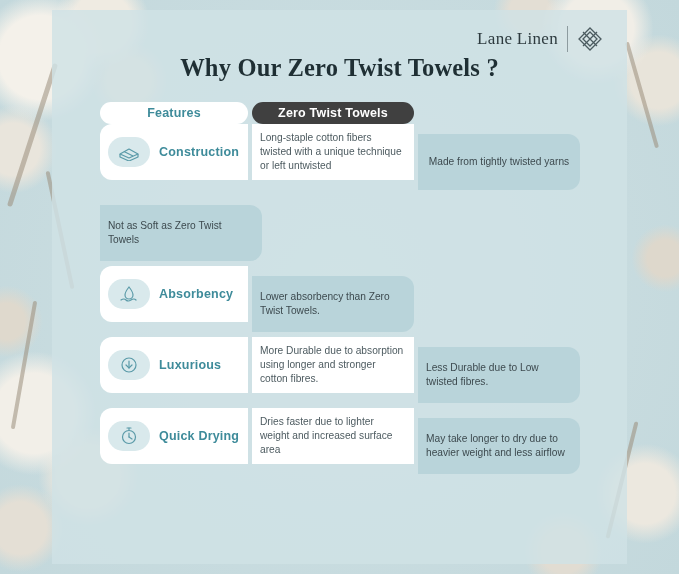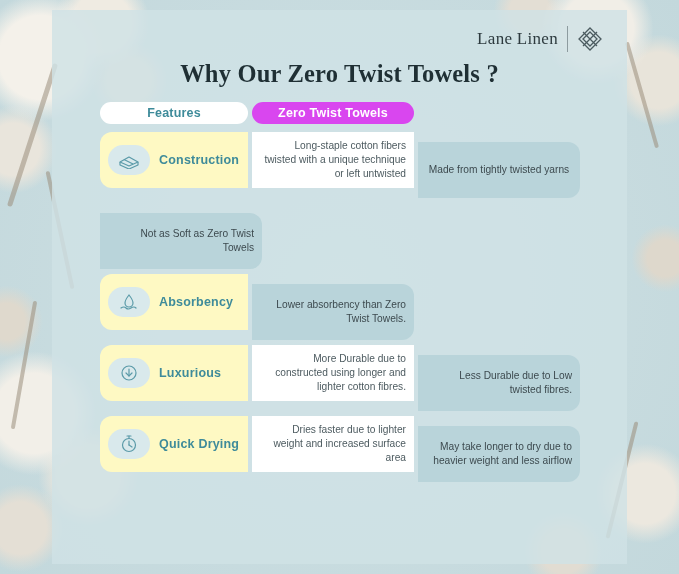--- a/index.html
+++ b/index.html
@@ -86,42 +86,42 @@
     background: #6d7c80;
     opacity: .7;
   }
   .brand-mark svg { display: block; }
 
   
   .title {
     position: absolute;
     left: 0;
     right: 0;
-    top: 50px;
+    top: 44px;
     text-align: center;
     font-family: "Liberation Serif", serif;
     font-weight: bold;
     font-size: 24.5px;
     color: #1f2f34;
     letter-spacing: .2px;
   }
 
   
   .table {
     position: absolute;
     left: 48px;
     top: 92px;
     width: 480px;
   }
   .row {
     display: flex;
     gap: 4px;
     margin-bottom: 5px;
   }
-  .head-row { margin-bottom: 8px; }
+  .head-row { margin-bottom: 0; }
 
   .cell-feature {
     width: 148px;
     flex: 0 0 148px;
     box-sizing: border-box;
   }
   .cell-data {
     width: 162px;
     flex: 0 0 162px;
     box-sizing: border-box;
@@ -132,28 +132,28 @@
     background: #ffffff;
     color: #3e8b9a;
     font-size: 12.5px;
     font-weight: bold;
     text-align: center;
     line-height: 22px;
     height: 22px;
     letter-spacing: .2px;
   }
   .head.primary {
-    background: #d946ef;
+    background: #404040;
     color: #ffffff;
   }
 
   .feature-pill {
     height: 56px;
     border-radius: 12px 0 0 12px;
-    background: #fef9c3;
+    background: #ffffff;
     display: flex;
     align-items: center;
     padding-left: 8px;
     gap: 9px;
     box-sizing: border-box;
     text-align: right;
   }
   .icon-badge {
     width: 42px;
     height: 30px;
@@ -171,21 +171,21 @@
     color: #3e8b9a;
     letter-spacing: .2px;
   }
 
   .data-cell {
     height: 56px;
     background: #ffffff;
     display: flex;
     align-items: center;
     justify-content: center;
-    text-align: right;
+    text-align: left;
     font-size: 10.2px;
     color: #4d5b60;
     line-height: 1.35;
     padding: 0 8px;
     box-sizing: border-box;
   }
   .data-cell.alt {
     background: #b9d4da;
     border-radius: 0 12px 12px 0;
     color: #3d4a4f;
@@ -271,21 +271,21 @@
             <svg width="22" height="20" viewBox="0 0 22 20">
               <g fill="none" stroke="#5a9aa8" stroke-width="1.2" stroke-linecap="round">
                 <circle cx="11" cy="10" r="7"></circle>
                 <path d="M11 6 v7"></path>
                 <path d="M8 10 l3 3 l3 -3"></path>
               </g>
             </svg>
           </span>
           <span class="feature-label">Luxurious</span>
         </div>
-        <div class="cell-data data-cell">More Durable due to constructed using longer and lighter cotton fibres.</div>
+        <div class="cell-data data-cell">More Durable due to absorption using longer and stronger cotton fibres.</div>
         <div class="cell-data data-cell alt">Less Durable due to Low twisted fibres.</div>
       </div>
 
       <div class="row">
         <div class="cell-feature feature-pill">
           <span class="icon-badge">
             <svg width="22" height="20" viewBox="0 0 22 20">
               <g fill="none" stroke="#5a9aa8" stroke-width="1.2" stroke-linecap="round">
                 <circle cx="11" cy="11" r="6.5"></circle>
                 <path d="M11 11 l0 -4"></path>

